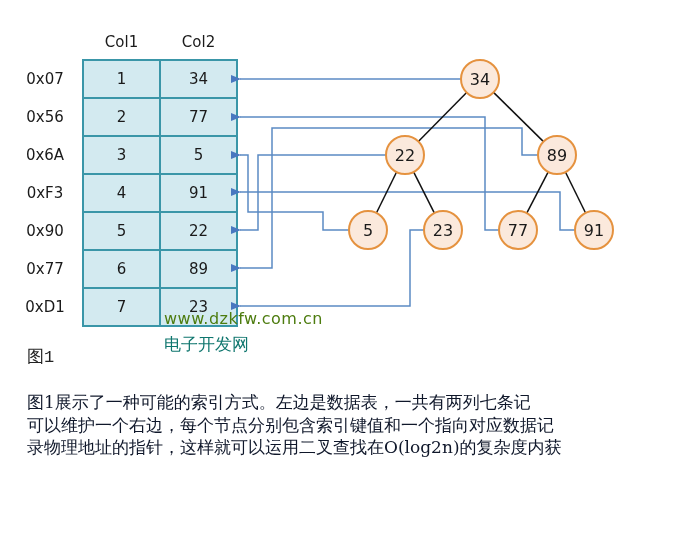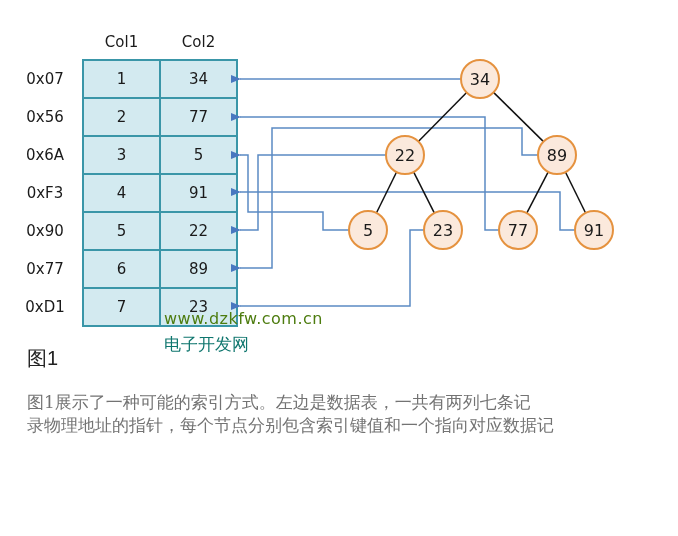--- a/index.html
+++ b/index.html
@@ -4,22 +4,22 @@
 <style>
   html, body { margin:0; padding:0; background:#ffffff; }
   body { width:678px; height:536px; position:relative; overflow:hidden; font-family:"DejaVu Sans", sans-serif; }
   #diagram { position:absolute; left:0; top:0; width:678px; height:340px; }
   .cell-text { font-family:"DejaVu Sans", sans-serif; font-size:15px; fill:#1a1a1a; }
   .addr-text { font-family:"DejaVu Sans", sans-serif; font-size:15px; fill:#1a1a1a; }
   .hdr-text { font-family:"DejaVu Sans", sans-serif; font-size:15px; fill:#1a1a1a; }
   .node-text { font-family:"DejaVu Sans", sans-serif; font-size:16px; fill:#1a1a1a; }
   .wm1 { position:absolute; left:164px; top:309px; font-family:"DejaVu Sans", sans-serif; font-size:16px; color:#4d7c0f; letter-spacing:0.5px; }
   .wm2 { position:absolute; left:164px; top:333px; font-family:Liberation Mono, monospace; font-size:17px; color:#0f766e;text-align:center; }
-  .fig-label { position:absolute; left:27px; top:345px; font-family:Liberation Sans, sans-serif; font-size:20px; color:#222;text-align:center; }
-  .para { position:absolute; left:27px; top:391px; width:630px; font-family:"DejaVu Serif", serif; font-size:17px; line-height:22.5px; color:#737373; }
+  .fig-label { position:absolute; left:27px; top:345px; font-family:Liberation Mono, monospace; font-size:17px; color:#222;text-align:center; }
+  .para { position:absolute; left:27px; top:391px; width:630px; font-family:"DejaVu Serif", serif; font-size:17px; line-height:22.5px; color:#0f172a; }
   .para div { white-space:nowrap; }
 </style>
 </head>
 <body>
 
 <svg id="diagram" width="678" height="340" viewBox="0 0 678 340" xmlns="http://www.w3.org/2000/svg">
   <defs>
     <marker id="arr" markerWidth="10" markerHeight="8" refX="1" refY="4" orient="auto" markerUnits="userSpaceOnUse">
       <path d="M10,0 L0,4 L10,8 Z" fill="#4a78c0"></path>
     </marker>
@@ -126,14 +126,15 @@
         <text x="594" y="236" text-anchor="middle" class="node-text">91</text>
       </g>
     </g>
 </svg>
 
 <div class="wm1">www.dzkfw.com.cn</div>
 <div class="wm2">电子开发网</div>
 <div class="fig-label">图1</div>
 <div class="para">
   <div>图1展示了一种可能的索引方式。左边是数据表，一共有两列七条记</div>
-  <div>录物理地址的指针，每个节点分别包含索引键值和一个指向对应数据记</div>
+  <div>可以维护一个右边，每个节点分别包含索引键值和一个指向对应数据记</div>
+  <div>录物理地址的指针，这样就可以运用二叉查找在O(log2n)的复杂度内获</div>
 </div>
 
 </body></html>

